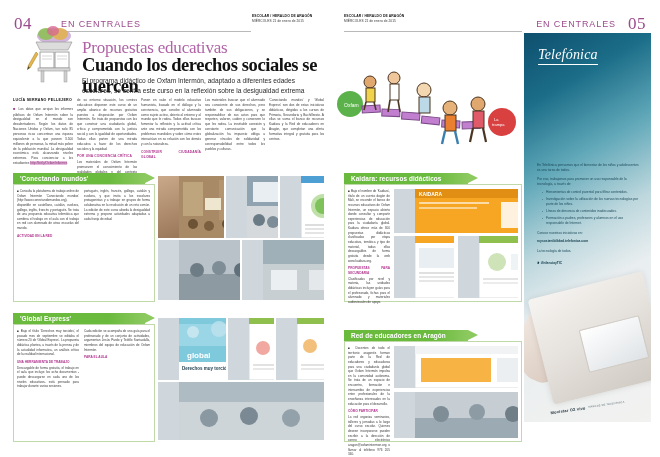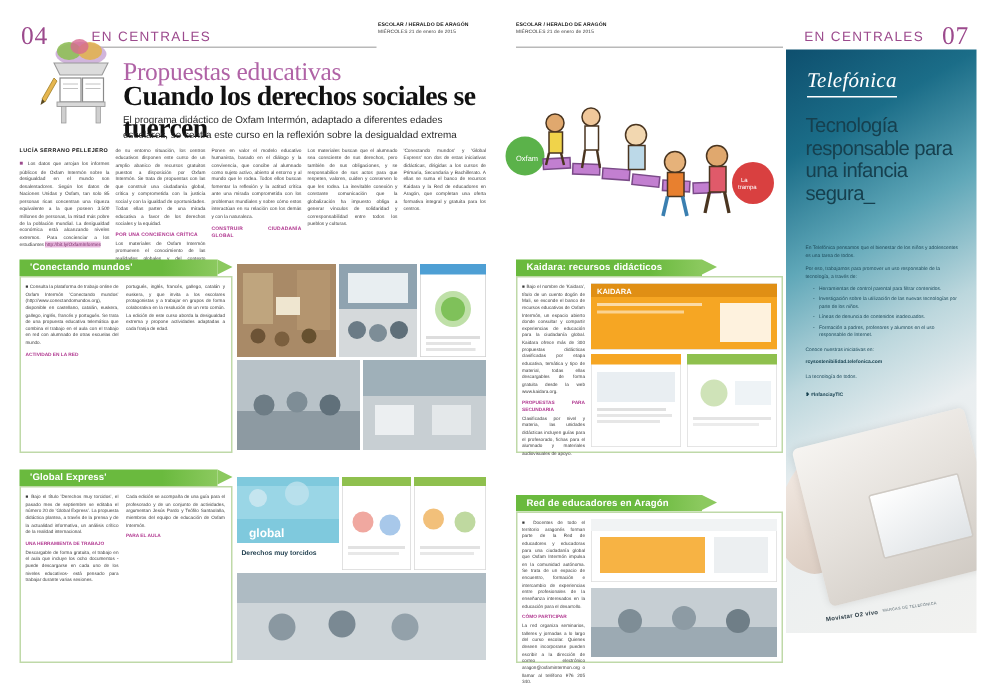--- a/index.html
+++ b/index.html
@@ -98,21 +98,21 @@
   .panelbox { position:absolute; border:1px solid #bfd9a8; background:#fff; }
 
   .panel-col {
     position:absolute; font-size:3.1px; line-height:1.5;
     color:#3a3a3a; text-align:justify;
   }
   .panel-col .bullet { color:#3a3a3a; }
   .psub { color:#b0368f; font-weight:bold; font-size:3.2px; display:block; margin:3px 0 1px; }
 
   
-  .ph { position:absolute; background:#cfd6dc; overflow:hidden; }
+  .ph { position:absolute; background:#cfd6dc; overflow:hidden;padding-left:21px; }
 
   
   #ad {
     position: absolute; left: 524px; top: 33px; width: 127px; height: 389px;
     background: linear-gradient(150deg,#0e4f6e 0%,#1b6d88 16%,#5fa7b8 33%,#bcd7dd 50%,#e9eef0 64%,#f2f2f0 100%);
     overflow:hidden;
   }
   #ad-logo {
     position:absolute; left:14px; top:14px;
     font-family:"Liberation Serif", serif; font-style:italic;
@@ -340,21 +340,21 @@
         <rect x="0" y="0" width="166" height="20" fill="#aebbc3"></rect>
         <circle cx="30" cy="36" r="9" fill="#8a98a1"></circle>
         <circle cx="70" cy="34" r="9" fill="#7a8993"></circle>
         <circle cx="112" cy="36" r="9" fill="#93a1aa"></circle>
       </svg>
     </div>
   </div>
 
   <div id="page-right">
 
-    <div class="folio" id="folio-right">07</div>
+    <div class="folio" id="folio-right">05</div>
     <div class="section-kicker" id="kicker-right">EN CENTRALES</div>
     <div class="rule-head" id="rule-right" style="left:14px; width:178px;"></div>
 
     <div class="masthead-date" id="date-right" style="left:14px;">
       <b>ESCOLAR / HERALDO DE ARAGÓN</b><br>
       <span>MIÉRCOLES 21 de enero de 2015</span>
     </div>
 
     <svg id="illo" style="left:6px; top:60px; width:186px; height:110px;" viewBox="0 0 186 110">
       <circle cx="14" cy="44" r="13" fill="#5bb24a"></circle>
@@ -466,21 +466,20 @@
         <rect x="0" y="26" width="124" height="20" fill="#9caab3"></rect>
         <circle cx="26" cy="22" r="8" fill="#7e8d96"></circle>
         <circle cx="62" cy="20" r="8" fill="#8d9ba4"></circle>
         <circle cx="98" cy="22" r="8" fill="#6f7e87"></circle>
       </svg>
     </div>
   </div>
 
   <div id="ad">
     <div id="ad-logo">Telefónica</div>
-    <div id="ad-head">Tecnología responsable para una infancia segura_</div>
     <div id="ad-body">
       <p>En Telefónica pensamos que el bienestar de los niños y adolescentes es una tarea de todos.</p>
       <p>Por eso, trabajamos para promover un uso responsable de la tecnología, a través de:</p>
       <ul id="ad-list">
         <li>Herramientas de control parental para filtrar contenidos.</li>
         <li>Investigación sobre la utilización de las nuevas tecnologías por parte de los niños.</li>
         <li>Líneas de denuncia de contenidos inadecuados.</li>
         <li>Formación a padres, profesores y alumnos en el uso responsable de Internet.</li>
       </ul>
       <p>Conoce nuestras iniciativas en:</p>

